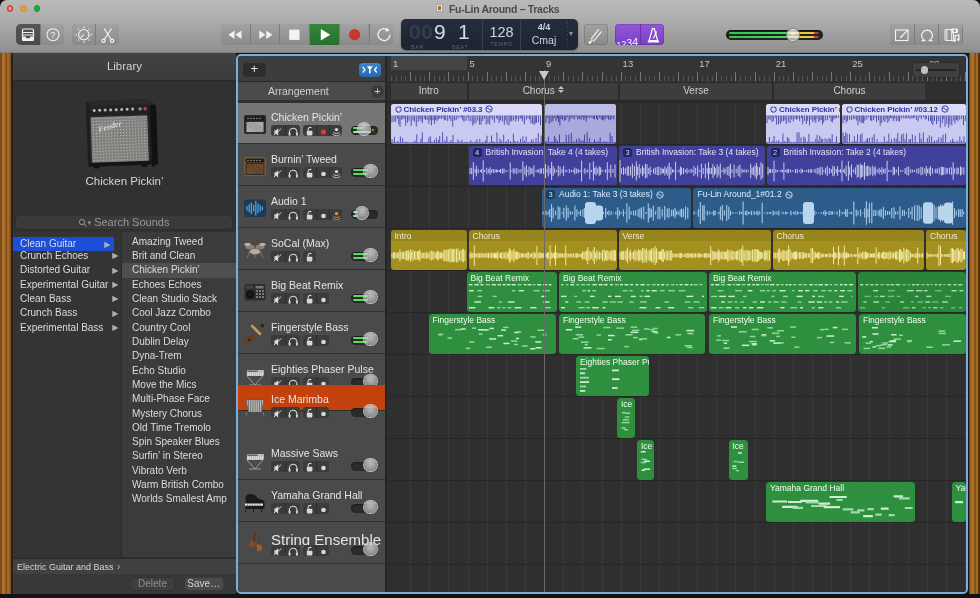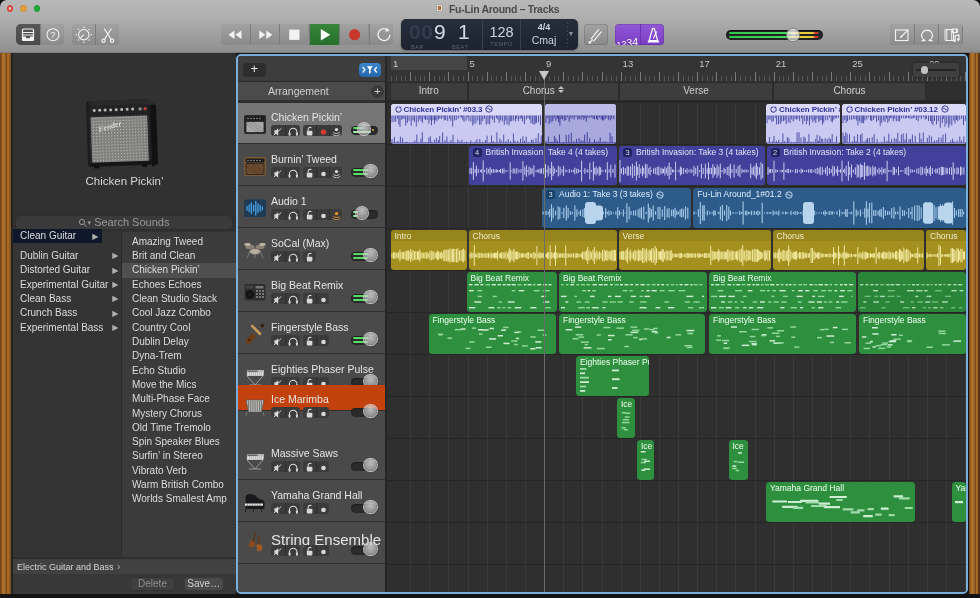--- a/index.html
+++ b/index.html
@@ -178,20 +178,21 @@
             <path d="M15.5 16.8v-5.5l5-1v5.3h-1.2v-3.8l-2.6 0.55v4.45z"></path>
           </g>
         </svg>
       </div>
     </div>
     <div class="ab" style="left:0;top:53px;width:10.5px;height:541px;background:linear-gradient(90deg,#6b3f16 0,#9a6226 15%,#b0772f 35%,#8a551e 55%,#a76d2a 75%,#7c4918 100%),repeating-linear-gradient(90deg,rgba(60,32,8,0.0) 0 1.5px,rgba(60,32,8,0.22) 1.5px 2.1px,rgba(200,140,66,0.18) 2.1px 3.2px,rgba(60,32,8,0.0) 3.2px 4.8px);background-blend-mode:overlay"></div>
     <div class="ab" style="left:968.5px;top:53px;width:11.5px;height:541px;background:linear-gradient(90deg,#6b3f16 0,#9a6226 15%,#b0772f 35%,#8a551e 55%,#a76d2a 75%,#7c4918 100%),repeating-linear-gradient(90deg,rgba(60,32,8,0.0) 0 1.5px,rgba(60,32,8,0.22) 1.5px 2.1px,rgba(200,140,66,0.18) 2.1px 3.2px,rgba(60,32,8,0.0) 3.2px 4.8px);background-blend-mode:overlay"></div>
     <div class="ab" style="left:977.5px;top:53px;width:2.5px;height:541px;background:rgba(20,10,0,0.45)"></div>
     <div class="ab" style="left:10.5px;top:53px;width:2.5px;height:541px;background:#232323"></div>
     <div class="ab" style="left:13px;top:53px;width:223px;height:541px;background:#313131;overflow:hidden">
+      <div style="position:absolute;left:0;top:0;width:223px;height:28px;background:linear-gradient(#434343,#3b3b3b);border-bottom:1px solid #2a2a2a;color:#d2d2d2;font-size:11.5px;text-align:center;line-height:27px">Library</div>
       <div class="ab" style="left:71px;top:43px;width:76px;height:76px">
         <svg width="76" height="76" viewBox="0 0 76 76">
 <defs>
 <pattern id="gr" width="3" height="3" patternUnits="userSpaceOnUse">
 <rect width="3" height="3" fill="#8e8e8c"></rect>
               <path d="M0 0L3 3M3 0L0 3" stroke="#6b6b69" stroke-width="0.7"></path>
               <rect x="0" y="0" width="1" height="1" fill="#bebeba"></rect>
 </pattern>
 </defs>
 <g transform="rotate(-2 38 38)">
@@ -222,26 +223,26 @@
         </svg>
       </div>
       <div class="ab" style="left:0;top:122px;width:223px;height:14px;text-align:center;font-size:11.5px;color:#d6d6d6">Chicken Pickin’</div>
       <div class="ab" style="left:1.5px;top:162px;width:218px;height:14.5px;border-radius:4px;background:#3a3a3a;border:1px solid #2d2d2d;color:#989898;font-size:11px;text-align:center;line-height:13px">
 <svg width="10" height="10" viewBox="0 0 10 10" style="display:inline-block;vertical-align:-1.5px">
           <circle cx="4" cy="4" r="2.6" fill="none" stroke="#989898" stroke-width="1"></circle>
           <path d="M6 6l2.6 2.6" stroke="#989898" stroke-width="1"></path>
         </svg><span style="font-size:7px;position:relative;top:-1px">▾</span> Search Sounds</div>
       <div class="ab" style="left:0;top:179px;width:109px;height:325px;background:#343434;border-right:1px solid #2a2a2a"></div>
       <div class="ab" style="left:109px;top:179px;width:114px;height:325px;background:#3b3b3b"></div>
-      <div class="ab" style="left:0;top:176px;width:89px;height:14.33px;background:#0f172a;color:#dcdcdc;font-size:10px;line-height:14.33px;overflow:hidden">
+      <div class="ab" style="left:0;top:184px;width:101px;height:14.33px;background:#1d4ed8;color:#dcdcdc;font-size:10px;line-height:14.33px;overflow:hidden">
         <span style="position:absolute;left:7px;white-space:nowrap">Clean Guitar</span>
         <span style="position:absolute;right:3.5px;top:0.5px;color:#b0b0b0;font-size:8px">▶</span>
       </div>
       <div class="ab" style="left:0;top:195.8px;width:109px;height:14.33px;color:#dcdcdc;font-size:10px;line-height:14.33px;overflow:hidden">
-        <span style="position:absolute;left:7px;white-space:nowrap">Dublin Guitar</span>
+        <span style="position:absolute;left:7px;white-space:nowrap">Crunch Echoes</span>
         <span style="position:absolute;right:3.5px;top:0.5px;color:#b0b0b0;font-size:8px">▶</span>
       </div>
       <div class="ab" style="left:0;top:210.2px;width:109px;height:14.33px;color:#dcdcdc;font-size:10px;line-height:14.33px;overflow:hidden">
         <span style="position:absolute;left:7px;white-space:nowrap">Distorted Guitar</span>
         <span style="position:absolute;right:3.5px;top:0.5px;color:#b0b0b0;font-size:8px">▶</span>
       </div>
       <div class="ab" style="left:0;top:224.5px;width:109px;height:14.33px;color:#dcdcdc;font-size:10px;line-height:14.33px;overflow:hidden">
         <span style="position:absolute;left:7px;white-space:nowrap">Experimental Guitar</span>
         <span style="position:absolute;right:3.5px;top:0.5px;color:#b0b0b0;font-size:8px">▶</span>
       </div>

